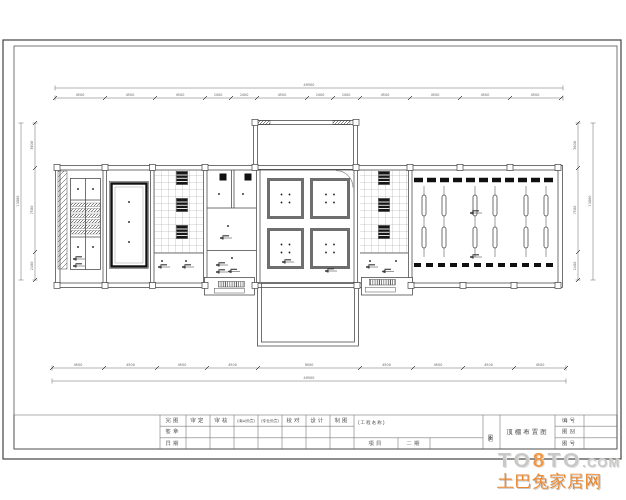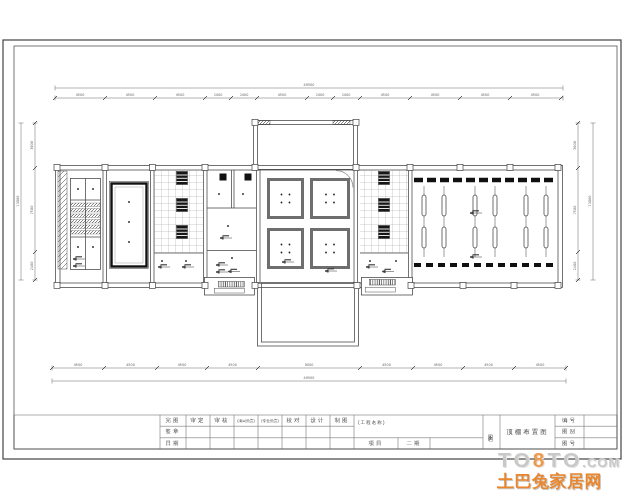--- a/index.html
+++ b/index.html
@@ -10,21 +10,21 @@
   .tb-text{position:absolute;color:#4a4a4a;display:flex;align-items:center;justify-content:center;
            font-size:5.5px;letter-spacing:2px;white-space:nowrap;}
   .tb-text.small{font-size:3.8px;letter-spacing:0;}
   .tb-text.left{justify-content:flex-start;letter-spacing:1px;font-size:4.6px;}
   .tb-text.vert{writing-mode:vertical-rl;text-orientation:upright;letter-spacing:2px;}
   .tb-text.big{font-size:6.5px;letter-spacing:2px;}
   .wm-site{position:absolute;left:498px;top:448px;font-size:21px;font-weight:bold;
            color:#c8c8c6;letter-spacing:3px;text-shadow:1px 1px 0 #e2e2e2;}
   .wm-site .wm-eight{color:#f09a4b;}
   .wm-site .wm-domain{font-size:13px;letter-spacing:1px;}
-  .wm-brand{position:absolute;left:497px;top:470px;font-size:17px;font-weight:bold;
+  .wm-brand{position:absolute;left:497px;top:470px;font-size:17px;font-weight:normal;
             color:#e8872f;letter-spacing:0.5px;text-shadow:1px 1px 0 #c9c9c9;}
 </style>
 </head>
 <body>
 
 <div id="canvas">
 
 <svg width="626" height="500" viewBox="0 0 626 500">
   <defs>
     <pattern id="hatch" width="5" height="5" patternUnits="userSpaceOnUse">

